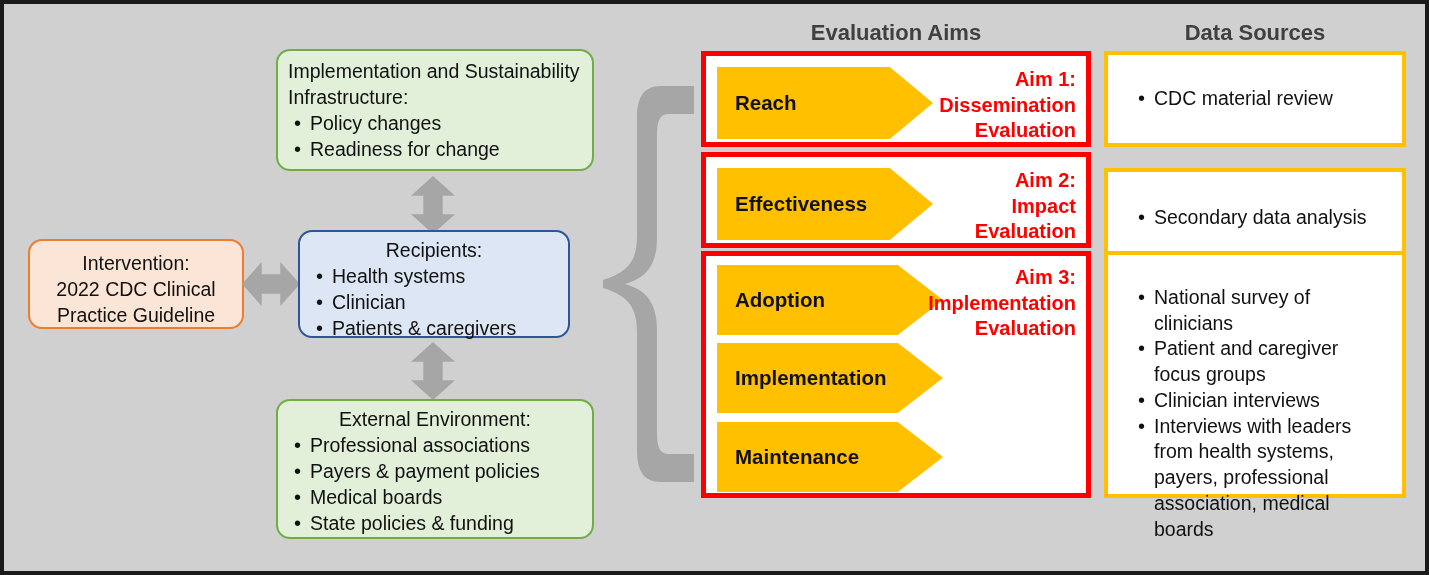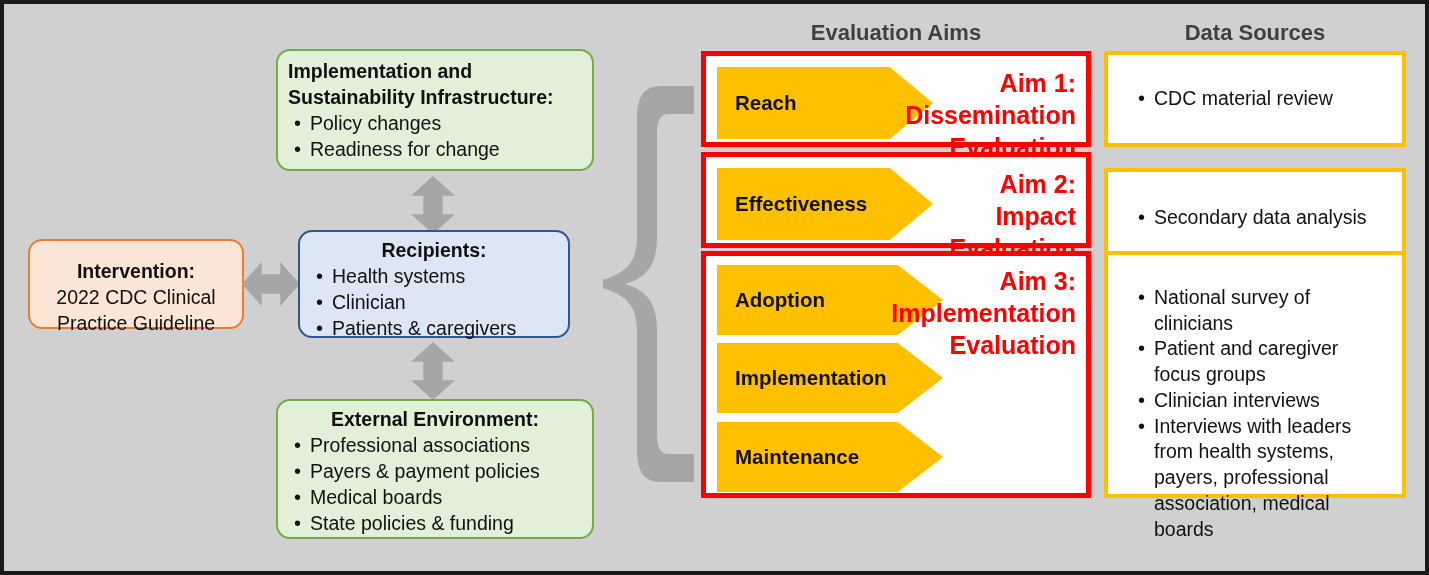--- a/index.html
+++ b/index.html
@@ -28,21 +28,21 @@
     box-sizing: border-box;
     border-radius: 14px;
     border-width: 2.5px;
     border-style: solid;
     font-size: 19.5px;
     line-height: 1.33;
     color: #111111;
     padding: 8px 10px 8px 10px;
   }
   .rbox .bx-title {
-    font-weight: bold;
+    font-weight: normal;
     display: block;
   }
   .rbox ul {
     margin: 0;
     padding: 0;
     list-style: none;
   }
   .rbox ul li {
     position: relative;
     padding-left: 22px;
@@ -98,21 +98,21 @@
     box-sizing: border-box;
     background: #ffffff;
     border: 5px solid #ff0000;
   }
   .aim-label {
     position: absolute;
     right: 10px;
     text-align: right;
     color: #ff0000;
     font-weight: bold;
-    font-size: 25px;
+    font-size: 20px;
     line-height: 1.28;
   }
 
   
   .chevron {
     position: absolute;
     background: #ffc000;
     clip-path: polygon(0% 0%, 80% 0%, 100% 50%, 80% 100%, 0% 100%);
     display: flex;
     align-items: center;
@@ -164,21 +164,21 @@
   <div class="rbox box-green ta-left" style="left:272px; top:45px; width:318px; height:122px;">
     <span class="bx-title">Implementation and Sustainability Infrastructure:</span>
     <ul>
       <li>Policy changes</li>
       <li>Readiness for change</li>
     </ul>
   </div>
 
   <div class="arrow-v" style="left:407px; top:172px; width:44px; height:58px;"></div>
 
-  <div class="rbox box-orange ta-center" style="left:24px; top:235px; width:216px; height:90px; padding-top:18px;">
+  <div class="rbox box-orange ta-center" style="left:24px; top:235px; width:216px; height:90px; padding-top:10px;">
     <span class="bx-title">Intervention:</span>
     <span>2022 CDC Clinical Practice Guideline</span>
   </div>
 
   <div class="arrow-h" style="left:238px; top:258px; width:58px; height:44px;"></div>
 
   <div class="rbox box-blue ta-left" style="left:294px; top:226px; width:272px; height:108px; padding-top:6px;">
     <span class="bx-title ta-center">Recipients:</span>
     <ul>
       <li>Health systems</li>

